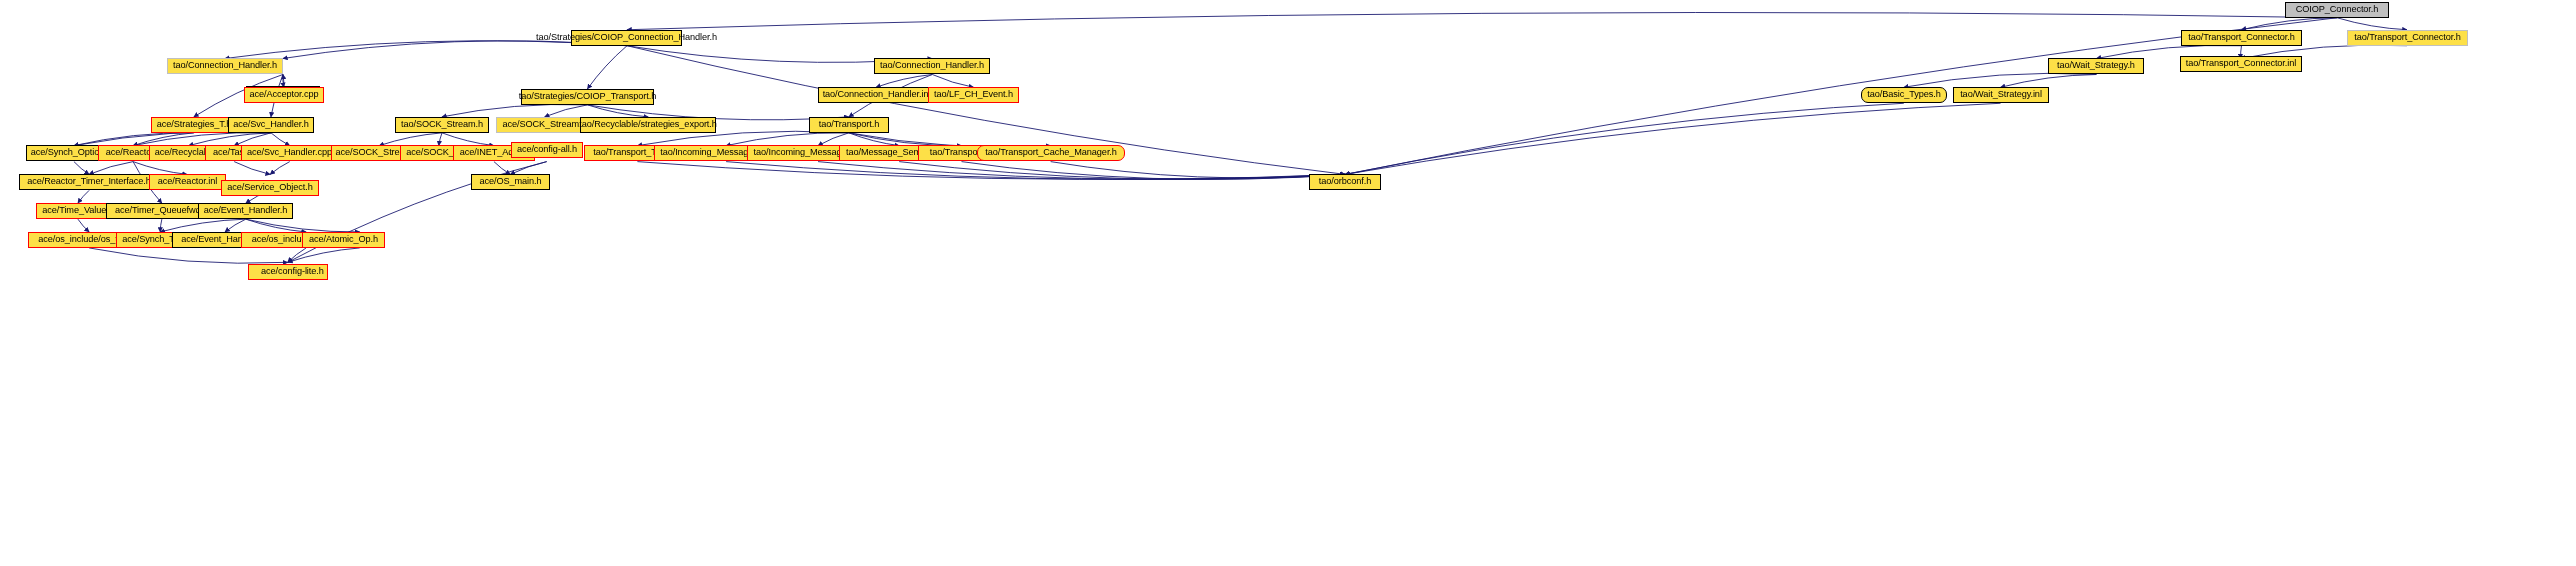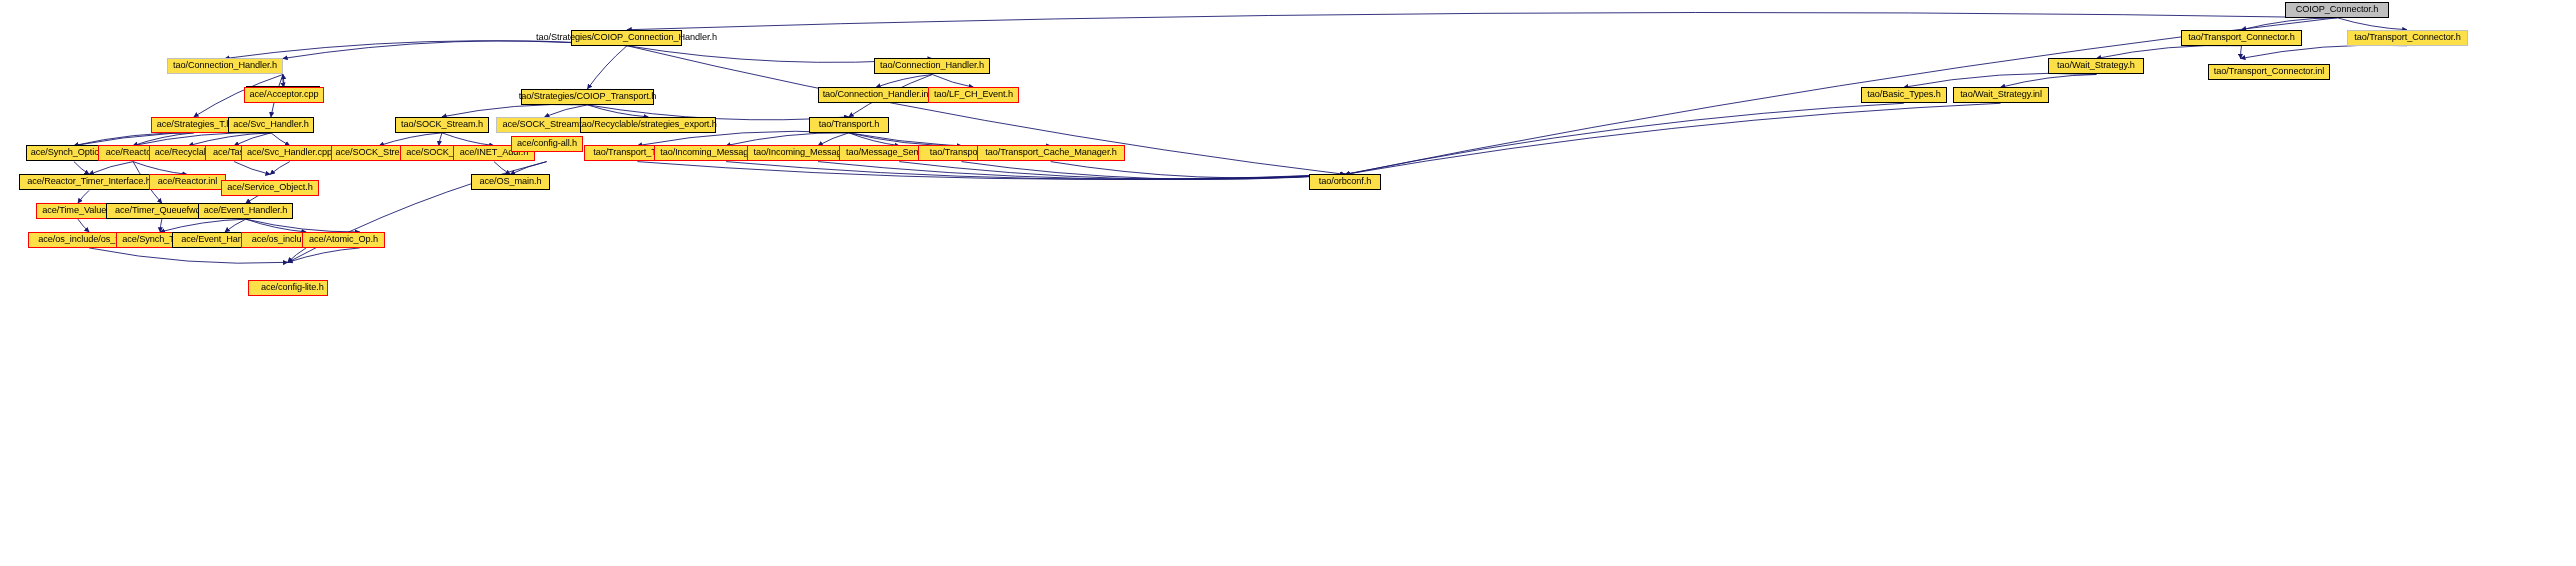--- a/index.html
+++ b/index.html
@@ -135,58 +135,58 @@
       </g>
   </svg>
   <div id="node-layer">
       <div class="node root" style="left: 2285px; top: 1.6px; width: 104px;">COIOP_Connector.h</div>
       <div class="node" style="left: 571px; top: 30px; width: 111px;">tao/Strategies/COIOP_Connection_Handler.h</div>
       <div class="node" style="left: 2181px; top: 30px; width: 121px;">tao/Transport_Connector.h</div>
       <div class="node gray" style="left: 2347px; top: 30px; width: 121px;">tao/Transport_Connector.h</div>
       <div class="node gray" style="left: 167px; top: 58px; width: 116px;">tao/Connection_Handler.h</div>
       <div class="node" style="left: 246px; top: 58px; width: 74px; margin-top: 28px;">ace/Acceptor.h</div>
       <div class="node" style="left: 2048px; top: 58px; width: 96px;">tao/Wait_Strategy.h</div>
-      <div class="node" style="left: 2180px; top: 64px; width: 122px; margin-left: 28px;">tao/Transport_Connector.inl</div>
+      <div class="node" style="left: 2180px; top: 56px; width: 122px;">tao/Transport_Connector.inl</div>
       <div class="node" style="left: 874px; top: 58px; width: 116px;">tao/Connection_Handler.h</div>
       <div class="node red" style="left: 244px; top: 87px; width: 80px;">ace/Acceptor.cpp</div>
       <div class="node" style="left: 818px; top: 87px; width: 117px;">tao/Connection_Handler.inl</div>
       <div class="node red" style="left: 928px; top: 87px; width: 91px;">tao/LF_CH_Event.h</div>
-      <div class="node" style="left: 1861px; top: 87px; width: 86px;">tao/Basic_Types.h</div>
+      <div class="node" style="left: 1861px; top: 87px; width: 86px; border-radius: 7px;">tao/Basic_Types.h</div>
       <div class="node" style="left: 1953px; top: 87px; width: 96px;">tao/Wait_Strategy.inl</div>
       <div class="node" style="left: 521px; top: 89px; width: 133px;">tao/Strategies/COIOP_Transport.h</div>
       <div class="node red" style="left: 151px; top: 117px; width: 86px;">ace/Strategies_T.h</div>
       <div class="node" style="left: 228px; top: 117px; width: 86px;">ace/Svc_Handler.h</div>
       <div class="node" style="left: 395px; top: 117px; width: 94px;">tao/SOCK_Stream.h</div>
       <div class="node gray" style="left: 496px; top: 117px; width: 97px;">ace/SOCK_Stream.h</div>
       <div class="node" style="left: 580px; top: 117px; width: 136px;">tao/Recyclable/strategies_export.h</div>
       <div class="node" style="left: 809px; top: 117px; width: 80px;">tao/Transport.h</div>
       <div class="node" style="left: 26px; top: 145px; width: 95px;">ace/Synch_Options.h</div>
       <div class="node red" style="left: 98px; top: 145px; width: 71px;">ace/Reactor.h</div>
       <div class="node red" style="left: 149px; top: 145px; width: 80px;">ace/Recyclable.h</div>
       <div class="node red" style="left: 205px; top: 145px; width: 59px;">ace/Task.h</div>
       <div class="node red" style="left: 241px; top: 145px; width: 97px;">ace/Svc_Handler.cpp</div>
       <div class="node red" style="left: 331px; top: 145px; width: 97px;">ace/SOCK_Stream.inl</div>
       <div class="node red" style="left: 400px; top: 145px; width: 77px;">ace/SOCK_IO.h</div>
       <div class="node red" style="left: 453px; top: 145px; width: 82px;">ace/INET_Addr.h</div>
-      <div class="node red" style="left: 511px; top: 136px; width: 72px;">ace/config-all.h</div>
+      <div class="node red" style="left: 511px; top: 142px; width: 72px;">ace/config-all.h</div>
       <div class="node red" style="left: 584px; top: 145px; width: 106px;">tao/Transport_Timer.h</div>
       <div class="node red" style="left: 654px; top: 145px; width: 145px;">tao/Incoming_Message_Queue.h</div>
       <div class="node red" style="left: 747px; top: 145px; width: 141px;">tao/Incoming_Message_Stack.h</div>
       <div class="node red" style="left: 839px; top: 145px; width: 120px;">tao/Message_Semantics.h</div>
       <div class="node red" style="left: 918px; top: 145px; width: 88px;">tao/Transport.inl</div>
-      <div class="node red" style="left: 977px; top: 145px; width: 148px;">tao/Transport_Cache_Manager.h</div>
+      <div class="node red" style="left: 977px; top: 145px; width: 148px; border-radius: 7px;">tao/Transport_Cache_Manager.h</div>
       <div class="node" style="left: 1309px; top: 174px; width: 72px;">tao/orbconf.h</div>
       <div class="node" style="left: 19px; top: 174px; width: 140px;">ace/Reactor_Timer_Interface.h</div>
       <div class="node red" style="left: 149px; top: 174px; width: 77px;">ace/Reactor.inl</div>
       <div class="node red" style="left: 221px; top: 174px; width: 98px; margin-top: 6px;">ace/Service_Object.h</div>
       <div class="node" style="left: 471px; top: 174px; width: 79px;">ace/OS_main.h</div>
       <div class="node red" style="left: 36px; top: 203px; width: 84px;">ace/Time_Value.h</div>
       <div class="node" style="left: 106px; top: 203px; width: 111px;">ace/Timer_Queuefwd.h</div>
       <div class="node" style="left: 198px; top: 203px; width: 95px;">ace/Event_Handler.h</div>
       <div class="node red" style="left: 28px; top: 232px; width: 122px;">ace/os_include/os_time.h</div>
       <div class="node red" style="left: 116px; top: 232px; width: 89px;">ace/Synch_Traits.h</div>
       <div class="node" style="left: 172px; top: 232px; width: 106px;">ace/Event_Handler.inl</div>
       <div class="node red" style="left: 241px; top: 232px; width: 129px;">ace/os_include/os_signal.h</div>
       <div class="node red" style="left: 302px; top: 232px; width: 83px;">ace/Atomic_Op.h</div>
-      <div class="node red" style="left: 248px; top: 280px; width: 80px; padding-left: 12px;">ace/config-lite.h</div>
+      <div class="node red" style="left: 248px; top: 264px; width: 80px; padding-left: 12px;">ace/config-lite.h</div>
     </div>
 </div>
 
 
 </body></html>

